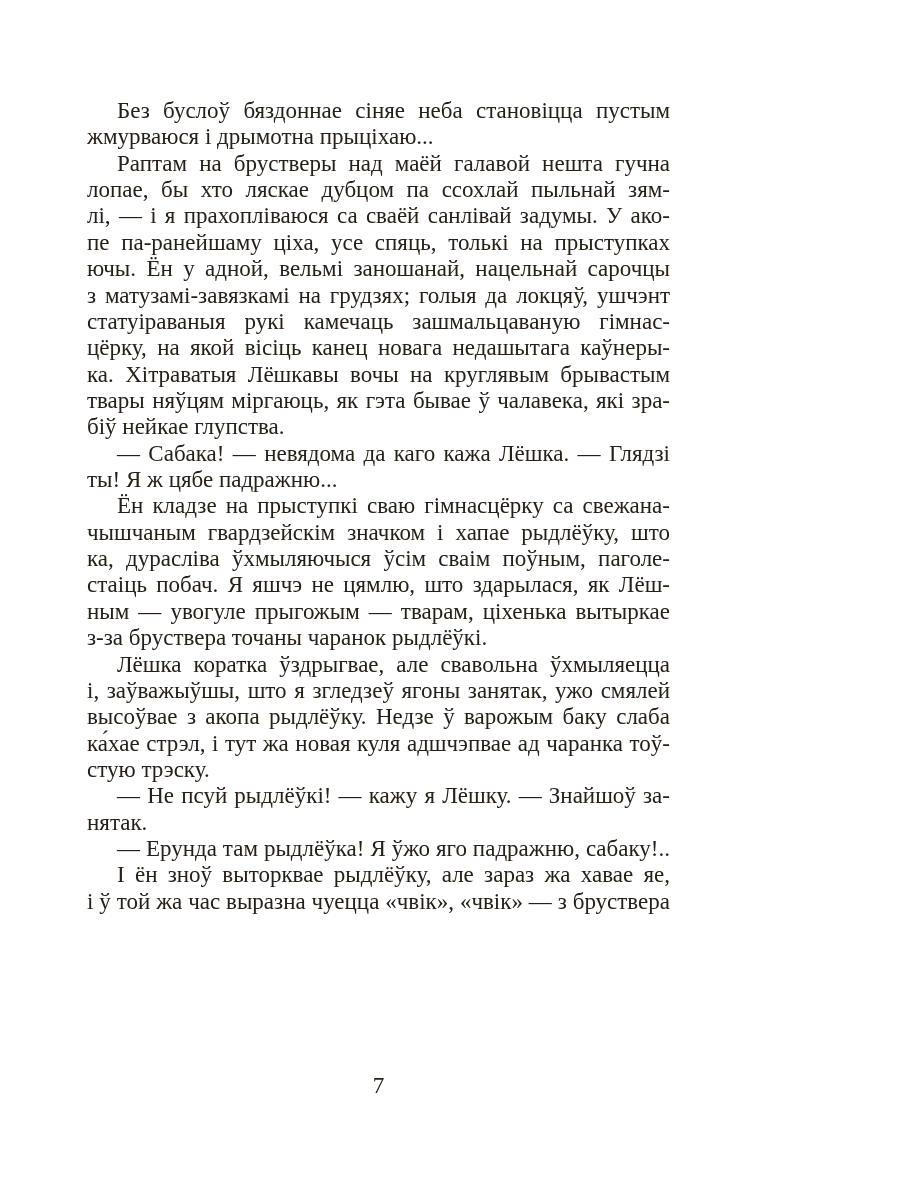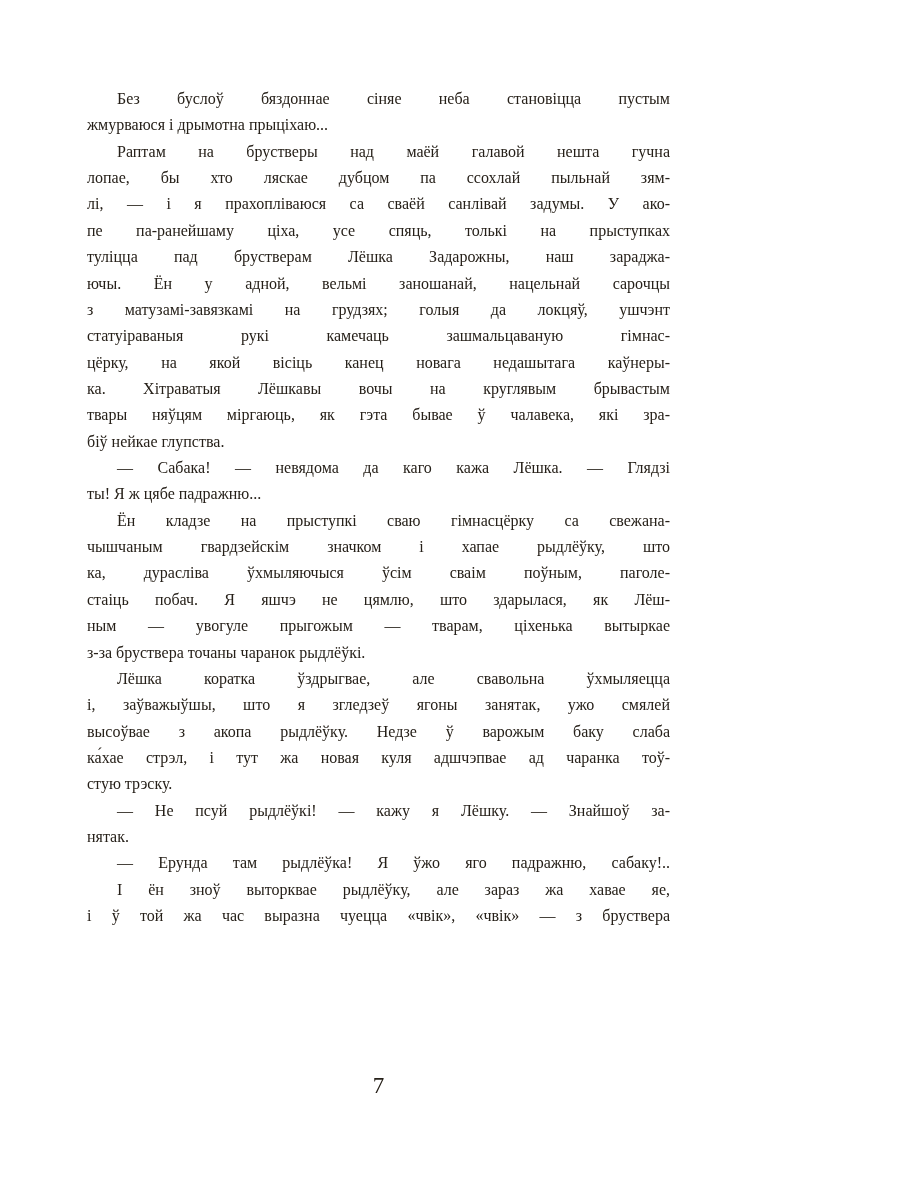--- a/index.html
+++ b/index.html
@@ -11,24 +11,24 @@
     position: relative;
     width: 900px;
     height: 1200px;
     background: #ffffff;
     overflow: hidden;
     font-family: "Liberation Serif", "DejaVu Serif", serif;
   }
   .text-block {
     position: absolute;
     left: 87px;
-    top: 86px;
+    top: 98px;
     width: 583px;
     color: #262019;
-    font-size: 16px;
+    font-size: 23px;
   }
   .paragraph { margin: 0; padding: 0; }
   .line {
     height: 26.37px;
     line-height: 26.37px;
     text-align: justify;
     text-align-last: justify;
     white-space: normal;
     overflow: visible;
   }
@@ -59,21 +59,20 @@
   <div class="text-block" id="text-block" style="color: rgb(38, 32, 25);">
       <div class="paragraph">
         <div class="line first">Без буслоў бяздоннае сіняе неба становіцца пустым</div>
         <div class="line para-last">жмурваюся і дрымотна прыціхаю...</div>
       </div>
       <div class="paragraph">
         <div class="line first">Раптам на брустверы над маёй галавой нешта гучна</div>
         <div class="line">лопае, бы хто ляскае дубцом па ссохлай пыльнай зям-</div>
         <div class="line">лі, — і я прахопліваюся са сваёй санлівай задумы. У ако-</div>
         <div class="line">пе па-ранейшаму ціха, усе спяць, толькі на прыступках</div>
-        <div class="line">туліцца пад брустверам Лёшка Задарожны, наш зараджа-</div>
         <div class="line">ючы. Ён у адной, вельмі заношанай, нацельнай сарочцы</div>
         <div class="line">з матузамі-завязкамі на грудзях; голыя да локцяў, ушчэнт</div>
         <div class="line">статуіраваныя рукі камечаць зашмальцаваную гімнас-</div>
         <div class="line">цёрку, на якой вісіць канец новага недашытага каўнеры-</div>
         <div class="line">ка. Хітраватыя Лёшкавы вочы на круглявым брывастым</div>
         <div class="line">твары няўцям міргаюць, як гэта бывае ў чалавека, які зра-</div>
         <div class="line para-last">біў нейкае глупства.</div>
       </div>
       <div class="paragraph">
         <div class="line first">— Сабака! — невядома да каго кажа Лёшка. — Глядзі</div>

